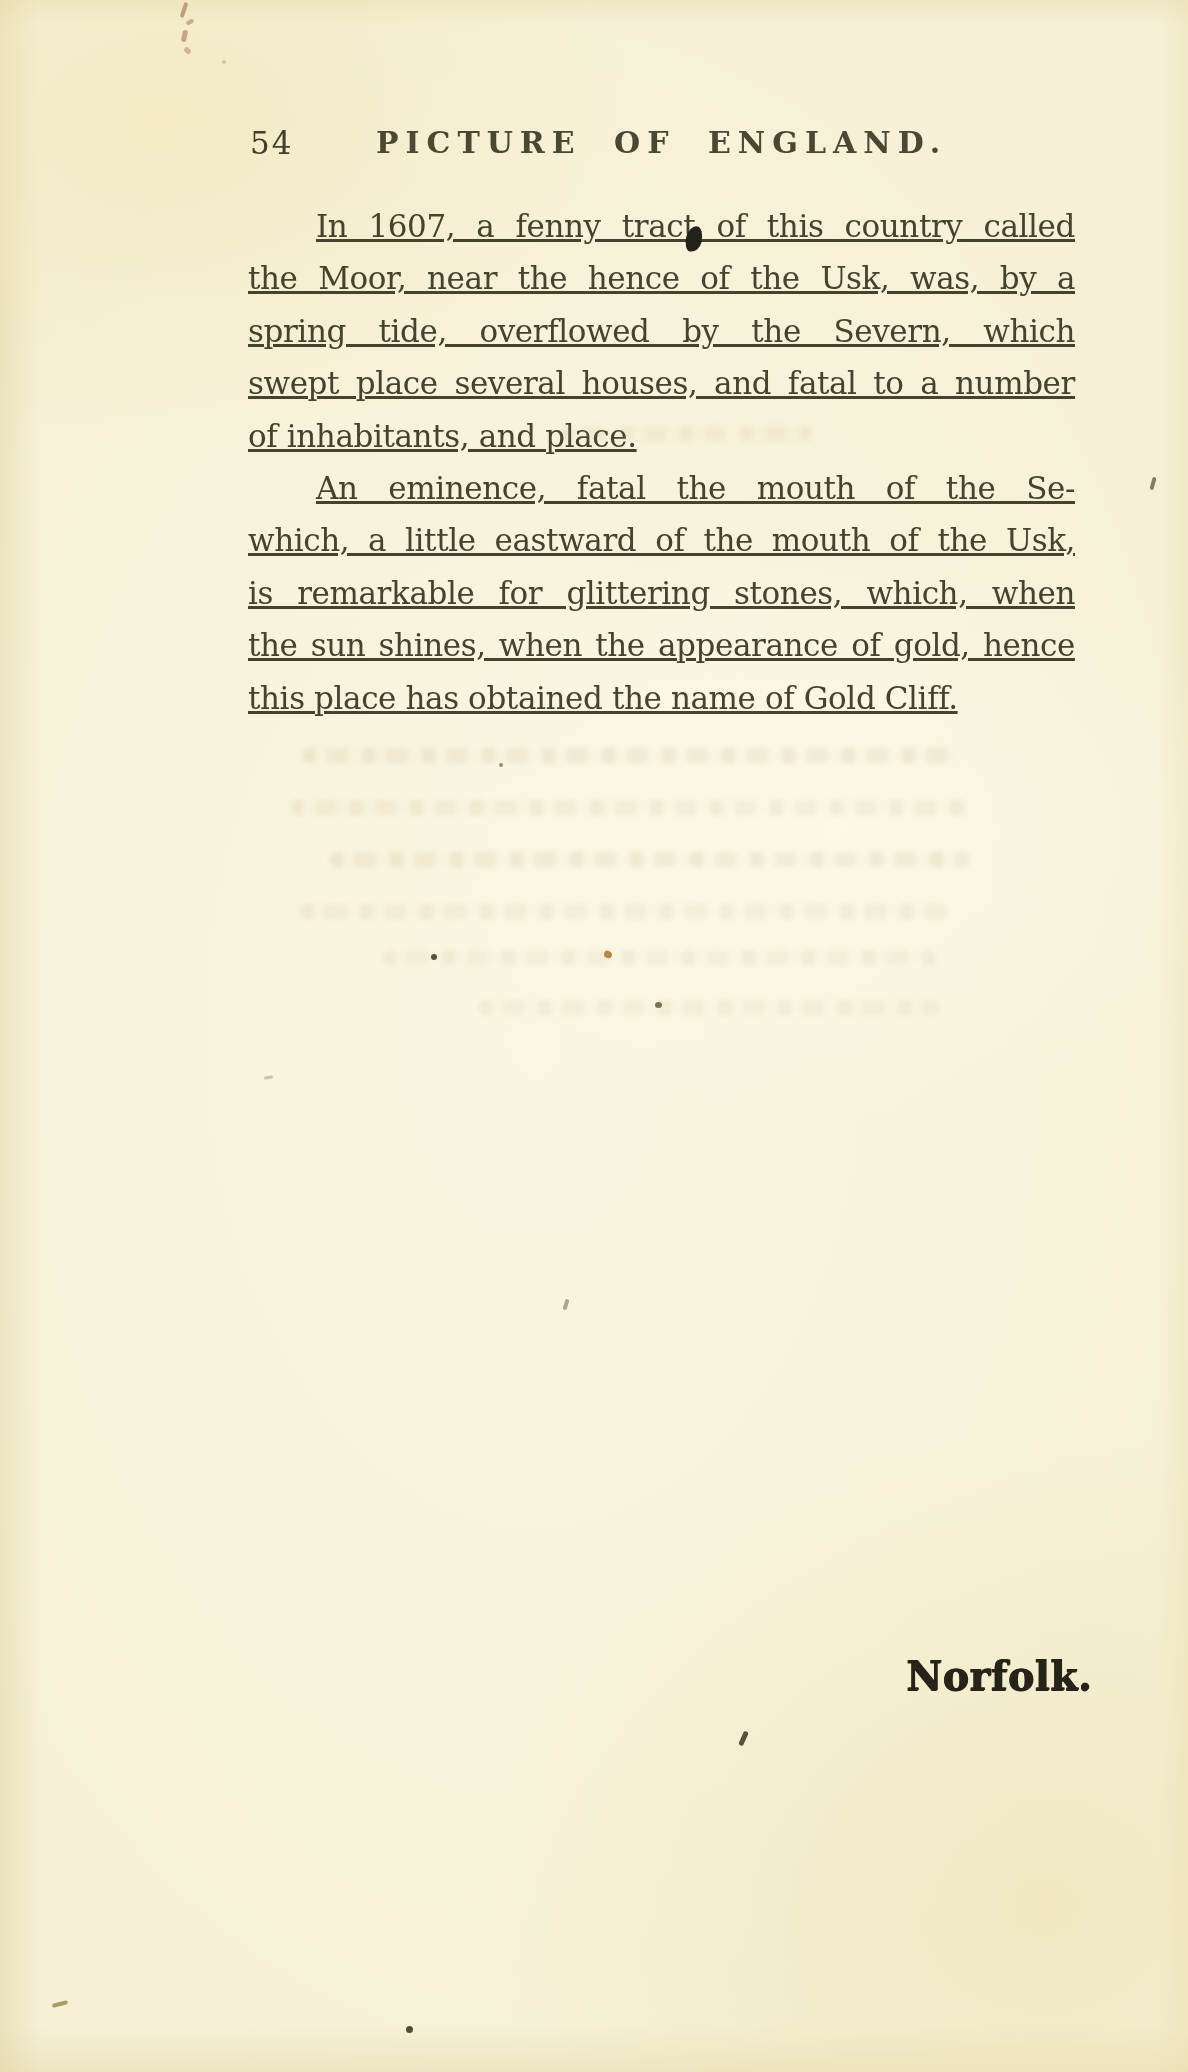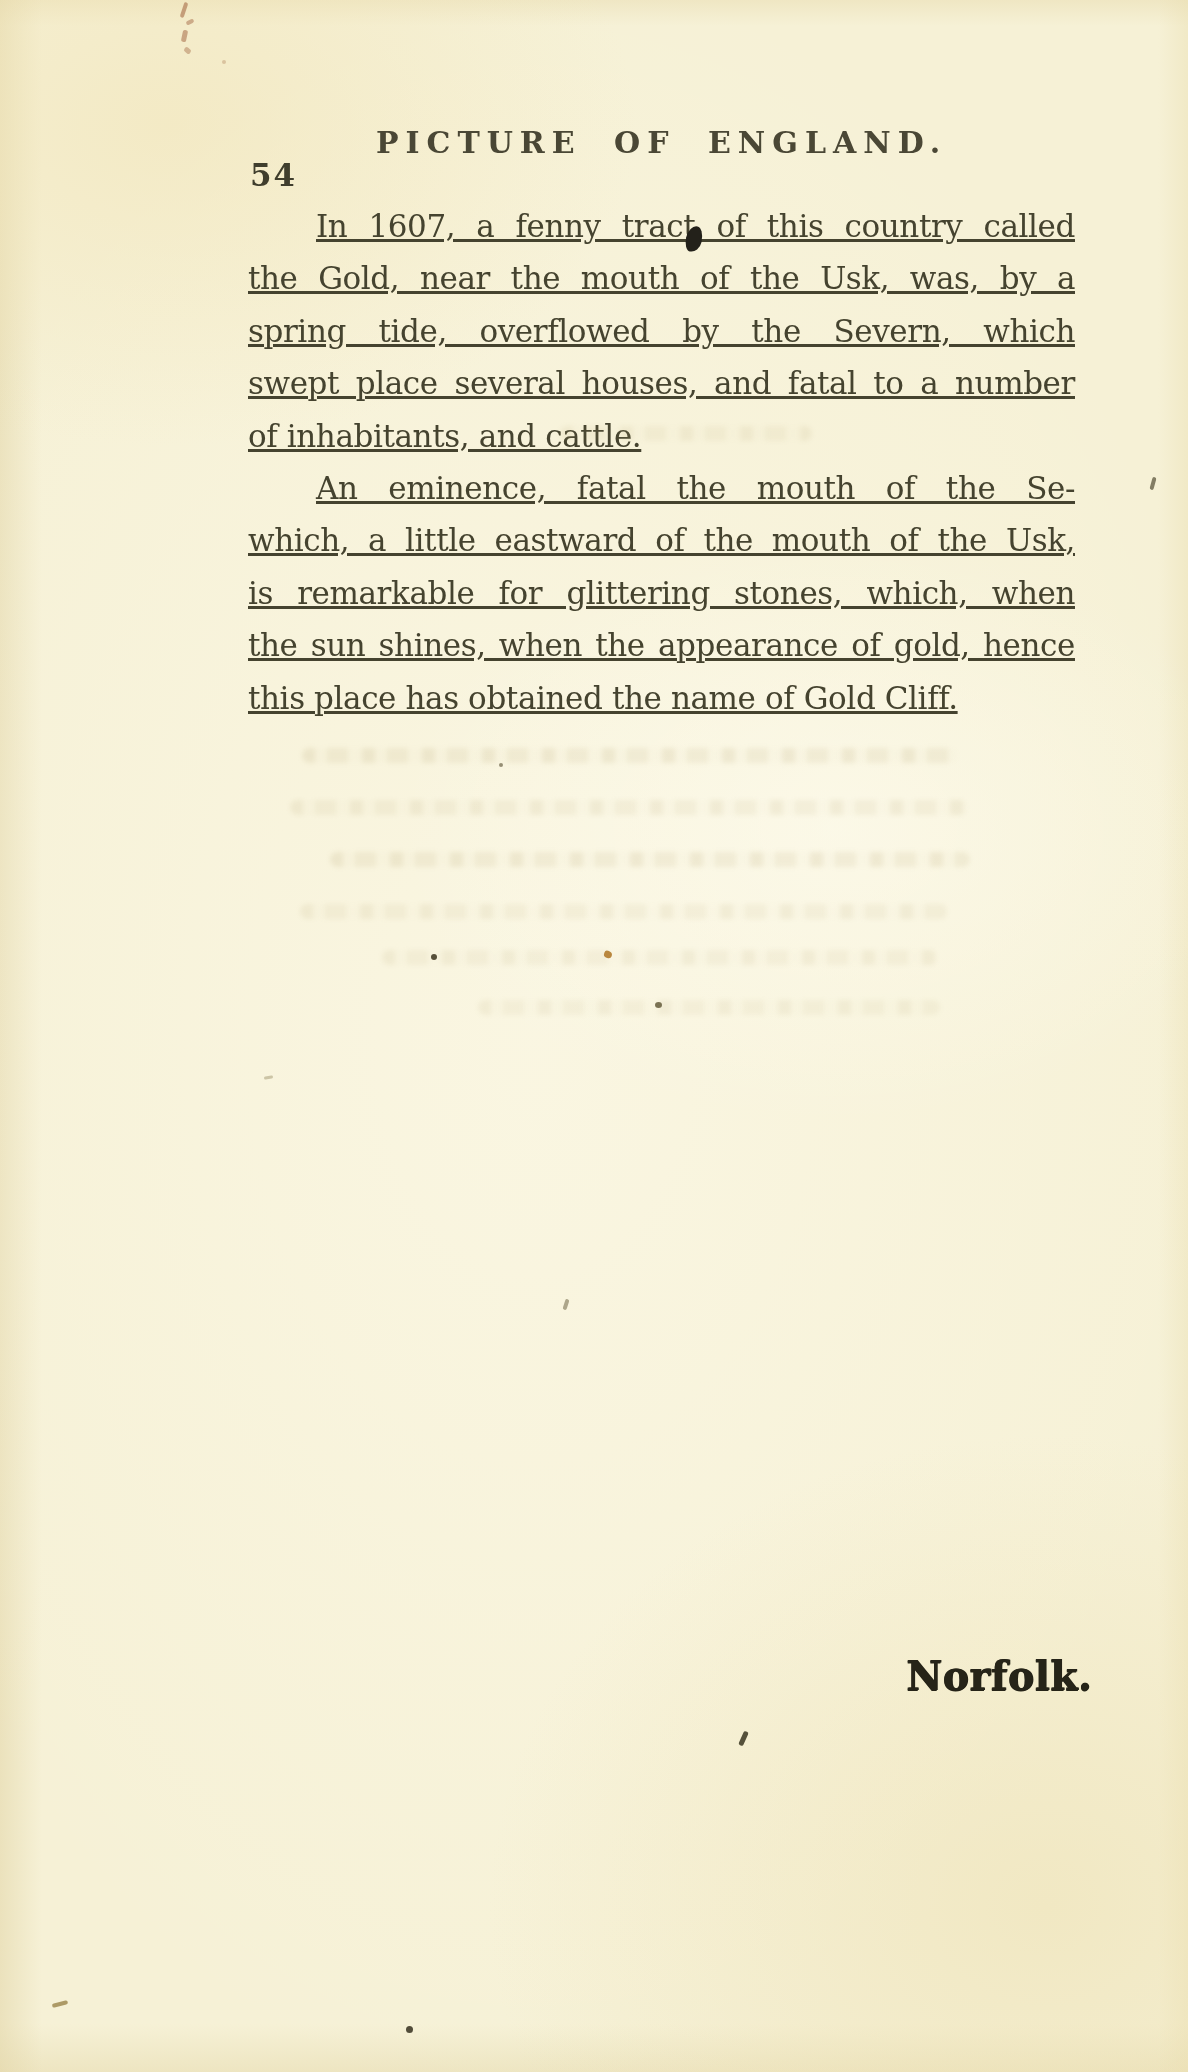--- a/index.html
+++ b/index.html
@@ -19,21 +19,21 @@
       linear-gradient(180deg, rgba(231,218,172,0.45), rgba(231,218,172,0) 26px),
       linear-gradient(0deg, rgba(229,217,172,0.5), rgba(229,217,172,0) 48px);
   }
   
   .running-head{
     position:absolute; left:248px; top:120px; width:827px; height:46px;
     color:#494635;
   }
   .page-number{
     position:absolute; left:2px; top:0; height:46px; line-height:46px;
-    font-size:31px; font-weight:700; letter-spacing:2px; color:#403e2d;margin-top:32px;
+    font-size:31px; font-weight:400; letter-spacing:2px; color:#403e2d;
   }
   .running-title{
     position:absolute; left:0; top:0; width:100%; height:46px; line-height:46px;
     text-align:center;
     font-size:30px; font-weight:700;
     letter-spacing:7px; word-spacing:15px;
     color:#4a4735;
   }
   
   .text-block{
@@ -74,24 +74,24 @@
 
 <div class="page">
 
   <div class="running-head">
     <span class="page-number">54</span>
     <span class="running-title">PICTURE OF ENGLAND.</span>
   </div>
 
   <div class="text-block">
     <div class="line indent">In 1607, a fenny tract of this country called</div>
-    <div class="line">the Gold, near the mouth of the Usk, was, by a</div>
+    <div class="line">the Moor, near the hence of the Usk, was, by a</div>
     <div class="line">spring tide, overflowed by the Severn, which</div>
     <div class="line">swept place several houses, and fatal to a number</div>
-    <div class="line parend">of inhabitants, and cattle.</div>
+    <div class="line parend">of inhabitants, and place.</div>
     <div class="line indent">An eminence, fatal the mouth of the Se-</div>
     <div class="line">which, a little eastward of the mouth of the Usk,</div>
     <div class="line">is remarkable for glittering stones, which, when</div>
     <div class="line">the sun shines, when the appearance of gold, hence</div>
     <div class="line parend">this place has obtained the name of Gold Cliff.</div>
   </div>
 
   <div class="catchword">Norfolk.</div>
 
   <div class="ghost-row" style="left:560px; top:426px; width:252px; opacity:.4;"></div>

